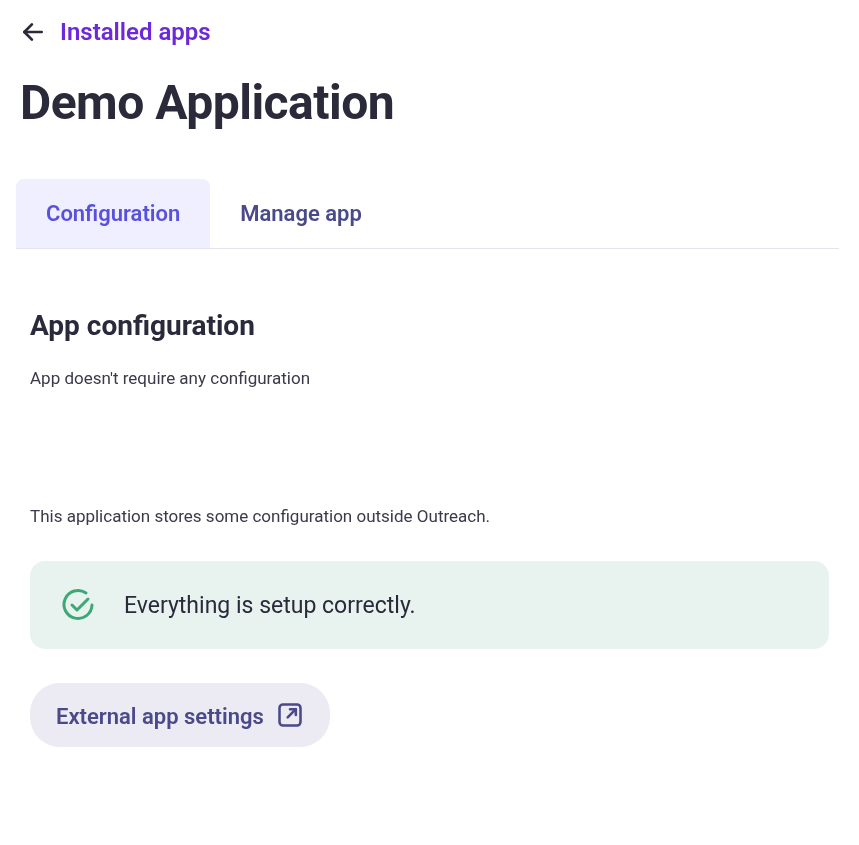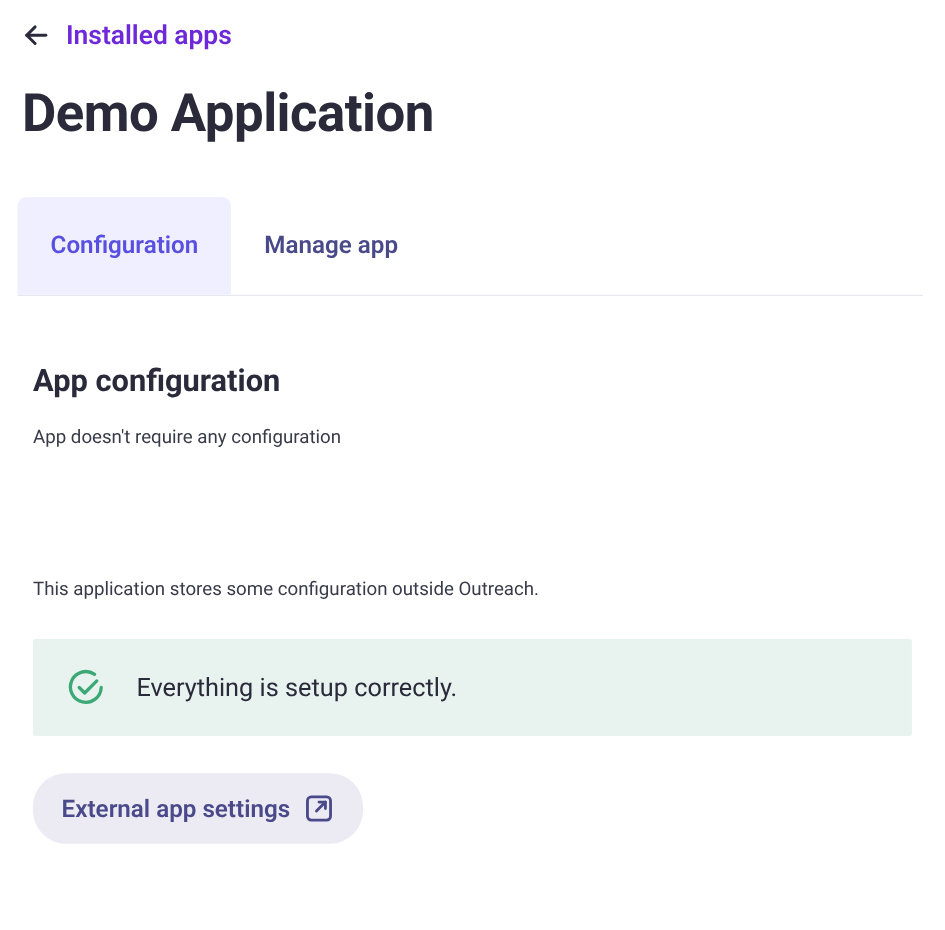--- a/index.html
+++ b/index.html
@@ -43,21 +43,21 @@
       margin-bottom: 48px;
       letter-spacing: -0.5px;
     }
     .tabs {
       display: flex;
       gap: 0;
       border-bottom: 1px solid #e5e5ed;
       margin-left: -4px;
     }
     .tab {
-      padding: 32px 30px;
+      padding: 22px 30px;
       font-size: 22px;
       font-weight: 600;
       color: #4a4a8a;
       cursor: pointer;
       border-radius: 8px 8px 0 0;
     }
     .tab.active {
       background: #f0efff;
       color: #5a50e0;
     }
@@ -73,21 +73,21 @@
       color: #2a2a3a;
       margin-bottom: 24px;
     }
     .section-text {
       font-size: 17px;
       color: #3a3a4a;
       line-height: 1.5;
     }
     .status-box {
       background: #e8f3ef;
-      border-radius: 2px;
+      border-radius: 15px;
       padding: 26px 30px;
       display: flex;
       align-items: center;
       gap: 28px;
       margin-top: 32px;
     }
     .status-icon {
       width: 36px;
       height: 36px;
       flex-shrink: 0;

